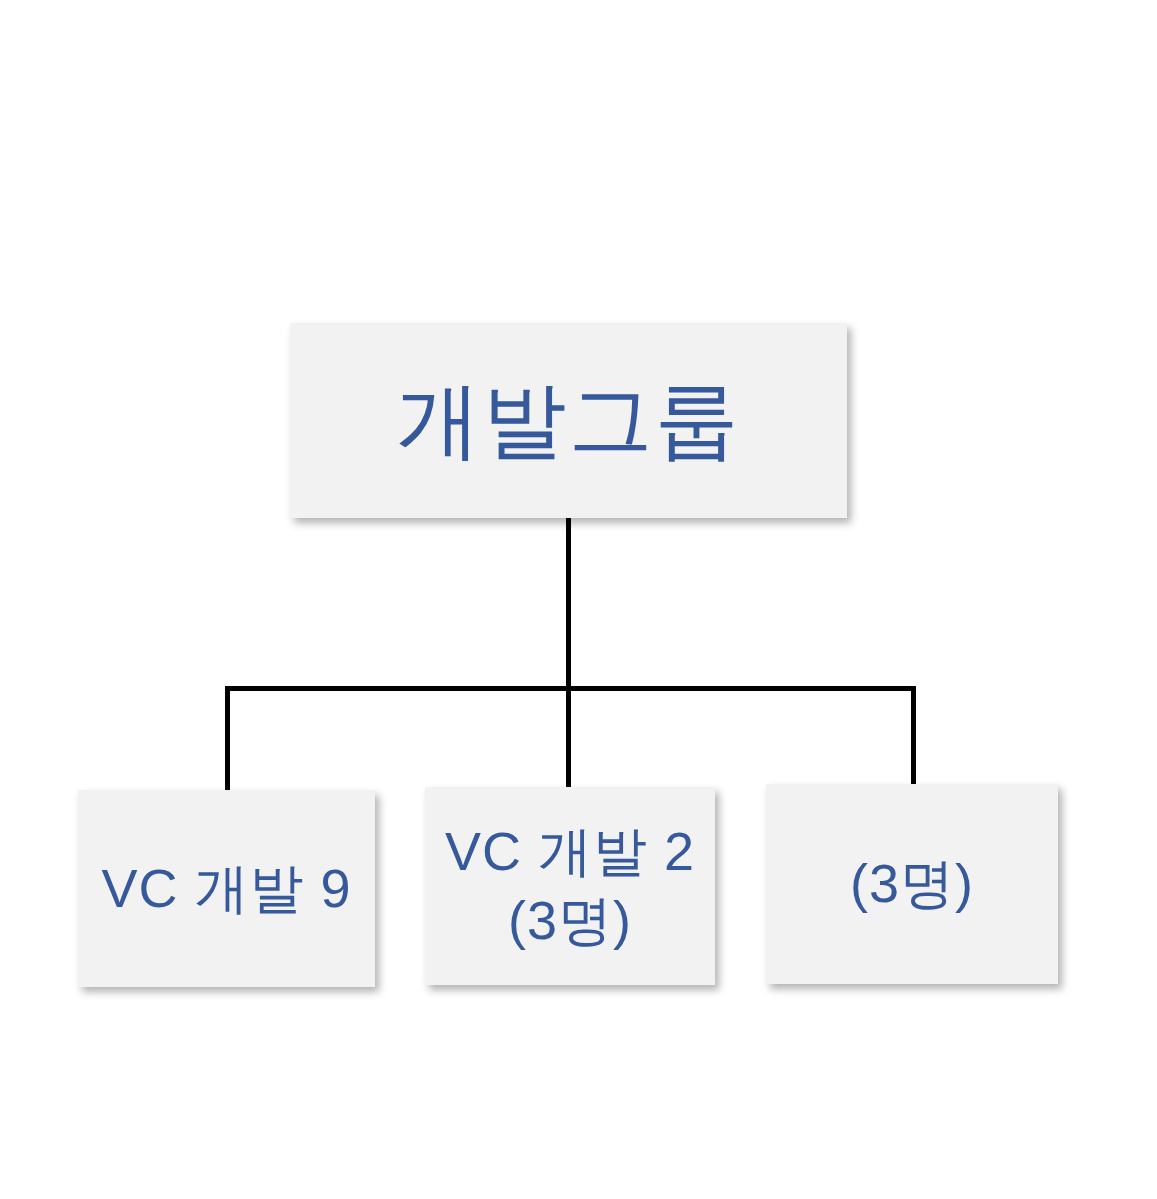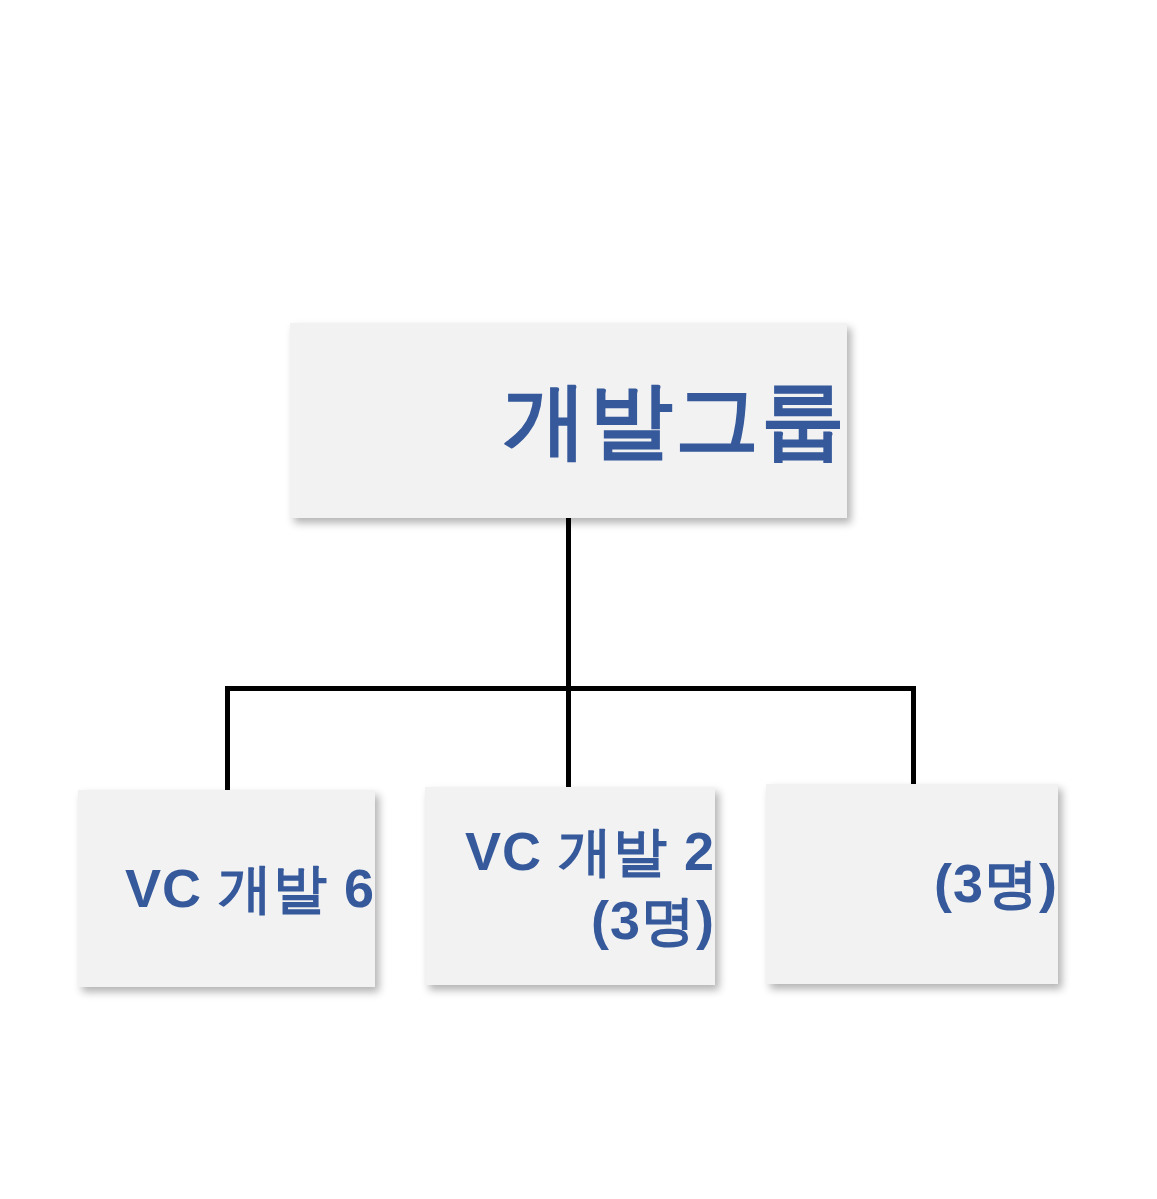--- a/index.html
+++ b/index.html
@@ -14,24 +14,24 @@
     background: var(--background, #ffffff);
     font-family: "Liberation Sans", sans-serif;
     overflow: hidden;
   }
   .node {
     position: absolute;
     background: var(--box-fill, #f2f2f2);
     box-shadow: 4px 5px 8px rgba(0, 0, 0, 0.30);
     display: flex;
     flex-direction: column;
-    align-items: flex-end;
+    align-items: center;
     justify-content: center;
     color: var(--text-blue, #35599b);
-    font-weight: bold;
+    font-weight: normal;
     text-align: center;
   }
   .node.root {
     left: 290px;
     top: 323px;
     width: 557px;
     height: 195px;
     font-size: 84px;
     letter-spacing: 2px;
   }
@@ -61,21 +61,21 @@
     <span class="node-title">개발그룹</span>
   </div>
 
   <div class="connector v" style="left:566px; top:518px; height:173px;"></div>
   <div class="connector h" style="left:225px; top:686px; width:691px;"></div>
   <div class="connector v" style="left:225px; top:686px; height:104px;"></div>
   <div class="connector v" style="left:566px; top:686px; height:101px;"></div>
   <div class="connector v" style="left:911px; top:686px; height:99px;"></div>
 
   <div class="node child" style="left:78px; top:790px; width:297px; height:197px;">
-    <span class="line1">VC 개발 6</span>
+    <span class="line1">VC 개발 9</span>
   </div>
 
   <div class="node child" style="left:425px; top:787px; width:290px; height:198px;">
     <span class="line1">VC 개발 2</span>
     <span class="line2">(3명)</span>
   </div>
 
   <div class="node child" style="left:766px; top:784px; width:292px; height:200px;">
     <span class="line2">(3명)</span>
   </div>

